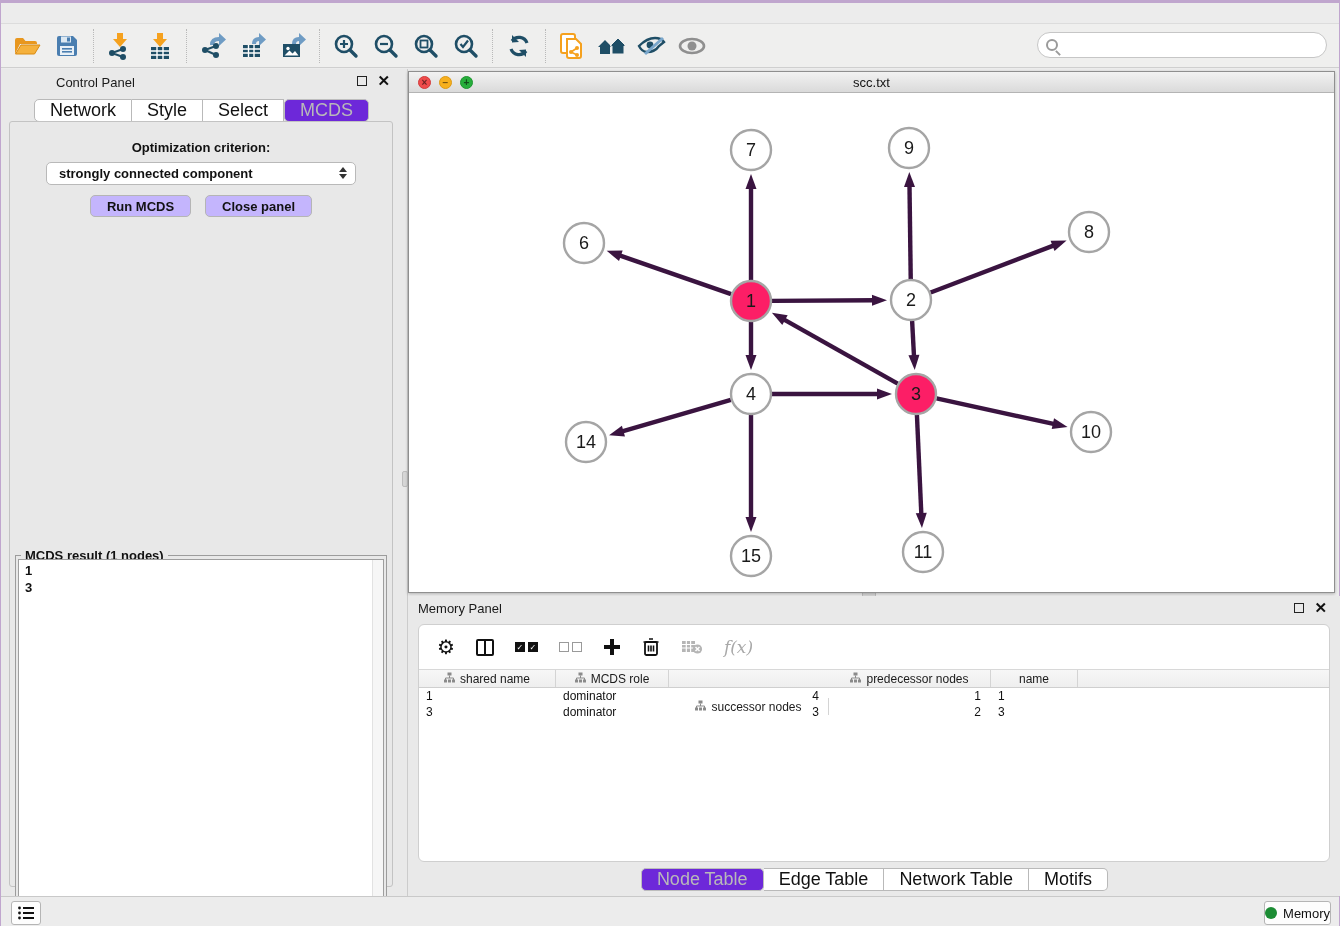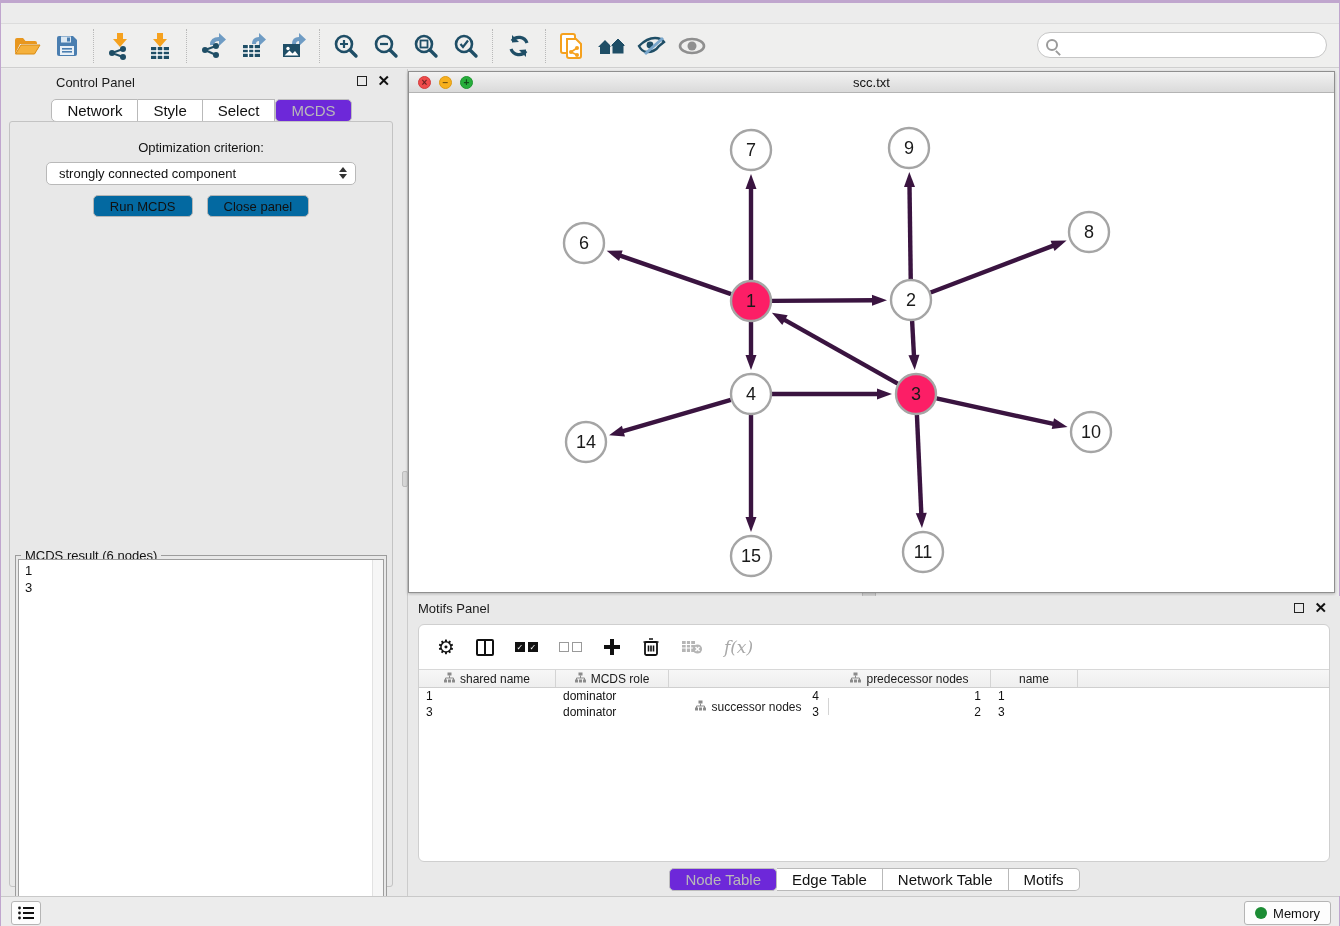--- a/index.html
+++ b/index.html
@@ -26,37 +26,37 @@
   .mag-gray::after { content:""; position:absolute; width:2px; height:6px; background:#9a9a9a; left:9px; top:9px; transform:rotate(-45deg); }
 
   
   .control-panel { position:absolute; left:0; top:66px; width:401px; height:827px; background:#e9e9e9; }
   .panel-head { position:absolute; left:10px; top:6px; font-size:13px; color:#1a1a1a;margin-left:45px; }
   .panel-btns { position:absolute; right:12px; top:7px; display:flex; gap:10px; align-items:center; }
   .float-ic { width:10px; height:10px; border:1.6px solid #222; }
   .close-ic { font-size:15px; font-weight:bold; color:#111; line-height:10px; }
 
   .tabstrip { position:absolute; top:30px; left:0; width:100%; display:flex; justify-content:center; }
-  .tab { height:23px; padding:3px 15px; font-size:15px; background:#fff; border:1px solid #b9b9b9; border-left:none;
+  .tab { height:23px; padding:3px 15px; font-size:18px; background:#fff; border:1px solid #b9b9b9; border-left:none;
          color:#111; display:flex; align-items:center; }
   .tab:first-child { border-left:1px solid #b9b9b9; border-radius:5px 0 0 5px; }
   .tab:last-child { border-radius:0 5px 5px 0; }
   .tab.active { background:#6d28d9; color:#b9b9b9; border-radius:5px; border:1px solid #bdbdbd; }
 
   .tabpanel { position:absolute; left:8px; top:52px; width:384px; height:766px; background:#e8e8e8;
-              border:1px solid #c3c3c3; border-radius:3px; }
+              border:1px solid #c3c3c3; border-radius:3px;font-weight:bold; }
   .crit-label { position:absolute; top:18px; left:0; width:100%; text-align:center; font-size:13px; color:#111; }
   .selectbox { position:absolute; top:40px; left:36px; width:310px; height:23px; background:#fff; border:1px solid #b9b9b9;
                border-radius:5px; display:flex; align-items:center; font-size:13px; padding-left:12px; color:#111; }
   .sel-arrows { position:absolute; right:8px; top:4px; display:flex; flex-direction:column; gap:2px; }
   .sel-arrows i { width:0; height:0; border-left:4px solid transparent; border-right:4px solid transparent; display:block; }
   .sel-arrows .up { border-bottom:5px solid #333; }
   .sel-arrows .dn { border-top:5px solid #333; }
   .btnrow { position:absolute; top:73px; left:0; width:100%; display:flex; justify-content:center; gap:14px; }
-  .aqua-btn { height:22px; padding:2px 16px; background:#0369a1; border:1px solid #b5b5b5; border-radius:5px;
+  .aqua-btn { height:22px; padding:2px 16px; background:#c4b5fd; border:1px solid #b5b5b5; border-radius:5px;
               font-size:13px; color:#111; display:flex; align-items:center; }
 
   .groupbox { position:absolute; left:5px; top:433px; width:372px; height:378px; border:1px solid #9c9c9c; background:#e8e8e8; }
   .groupbox-label { position:absolute; top:-8px; left:5px; background:#e8e8e8; padding:0 4px; font-size:13px; color:#111; }
   .result-area { position:absolute; left:2px; top:3px; width:366px; height:371px; background:#fff; border:1px solid #9e9e9e;
                  font-size:13px; color:#111; }
   .result-lines { padding:2px 0 0 6px; line-height:17px; }
   .result-scroll { position:absolute; right:0; top:0; width:11px; height:100%; background:#f6f6f6; border-left:1px solid #e2e2e2; }
 
   
@@ -102,21 +102,21 @@
   .td-cell { height:100%; display:flex; align-items:center; }
   .td-cell.left { justify-content:flex-start; padding-left:7px; }
   .td-cell.right { justify-content:flex-end; padding-right:10px; }
 
   .tp-tabs { position:absolute; left:0; width:100%; top:272px; display:flex; justify-content:center; }
 
   
   .statusbar { position:absolute; left:0; top:893px; width:100%; height:30px; background:#ececec; border-top:1px solid #c9c9c9; }
   .status-btn { position:absolute; left:10px; top:4px; width:30px; height:24px; background:#fdfdfd; border:1px solid #b5b5b5;
                 border-radius:3px; display:flex; align-items:center; justify-content:center; }
-  .memory-btn { position:absolute; right:8px; top:4px; height:24px; padding:0 10px; background:#fdfdfd; border:1px solid #b5b5b5;
+  .memory-btn { position:absolute; right:8px; top:4px; height:24px; padding:0 0; background:#fdfdfd; border:1px solid #b5b5b5;
                 border-radius:3px; display:flex; align-items:center; gap:6px; font-size:13px; color:#111; }
   .mem-dot { width:12px; height:12px; border-radius:50%; background:#1c8c34; }
 
   svg text { font-family:"Liberation Sans", sans-serif; }
 </style>
 </head>
 <body>
 
 <div id="app">
 
@@ -275,21 +275,21 @@
         <span class="sel-arrows">
             <i class="up"></i>
             <i class="dn"></i>
           </span>
       </div>
       <div class="btnrow">
         <div class="aqua-btn">Run MCDS</div>
         <div class="aqua-btn">Close panel</div>
       </div>
       <div class="groupbox">
-        <div class="groupbox-label">MCDS result (6 nodes)</div>
+        <div class="groupbox-label">MCDS result (1 nodes)</div>
         <div class="result-area">
           <div class="result-lines" id="result-lines">
               <div>1</div>
               <div>3</div>
             </div>
           <div class="result-scroll"></div>
         </div>
       </div>
     </div>
   </div>
@@ -356,21 +356,21 @@
         <circle cx="682" cy="339" r="20" fill="#ffffff" stroke="#a5a5a5" stroke-width="2.4"></circle>
         <text x="682" y="345" text-anchor="middle" font-size="18" fill="#1a1a1a">10</text>
         <circle cx="342" cy="463" r="20" fill="#ffffff" stroke="#a5a5a5" stroke-width="2.4"></circle>
         <text x="342" y="469" text-anchor="middle" font-size="18" fill="#1a1a1a">15</text>
         <circle cx="514" cy="459" r="20" fill="#ffffff" stroke="#a5a5a5" stroke-width="2.4"></circle>
         <text x="514" y="465" text-anchor="middle" font-size="18" fill="#1a1a1a">11</text>
       </svg>
   </div>
 
   <div class="table-panel">
-    <div class="tp-head">Motifs Panel</div>
+    <div class="tp-head">Memory Panel</div>
     <div class="tp-btns">
       <span class="float-ic"></span>
       <span class="close-ic">✕</span>
     </div>
     <div class="tp-body">
       <div class="tp-toolbar">
         <span class="tt-ic gear">⚙</span>
         <span class="tt-ic">
             <span class="colbrowser"></span>
           </span>

